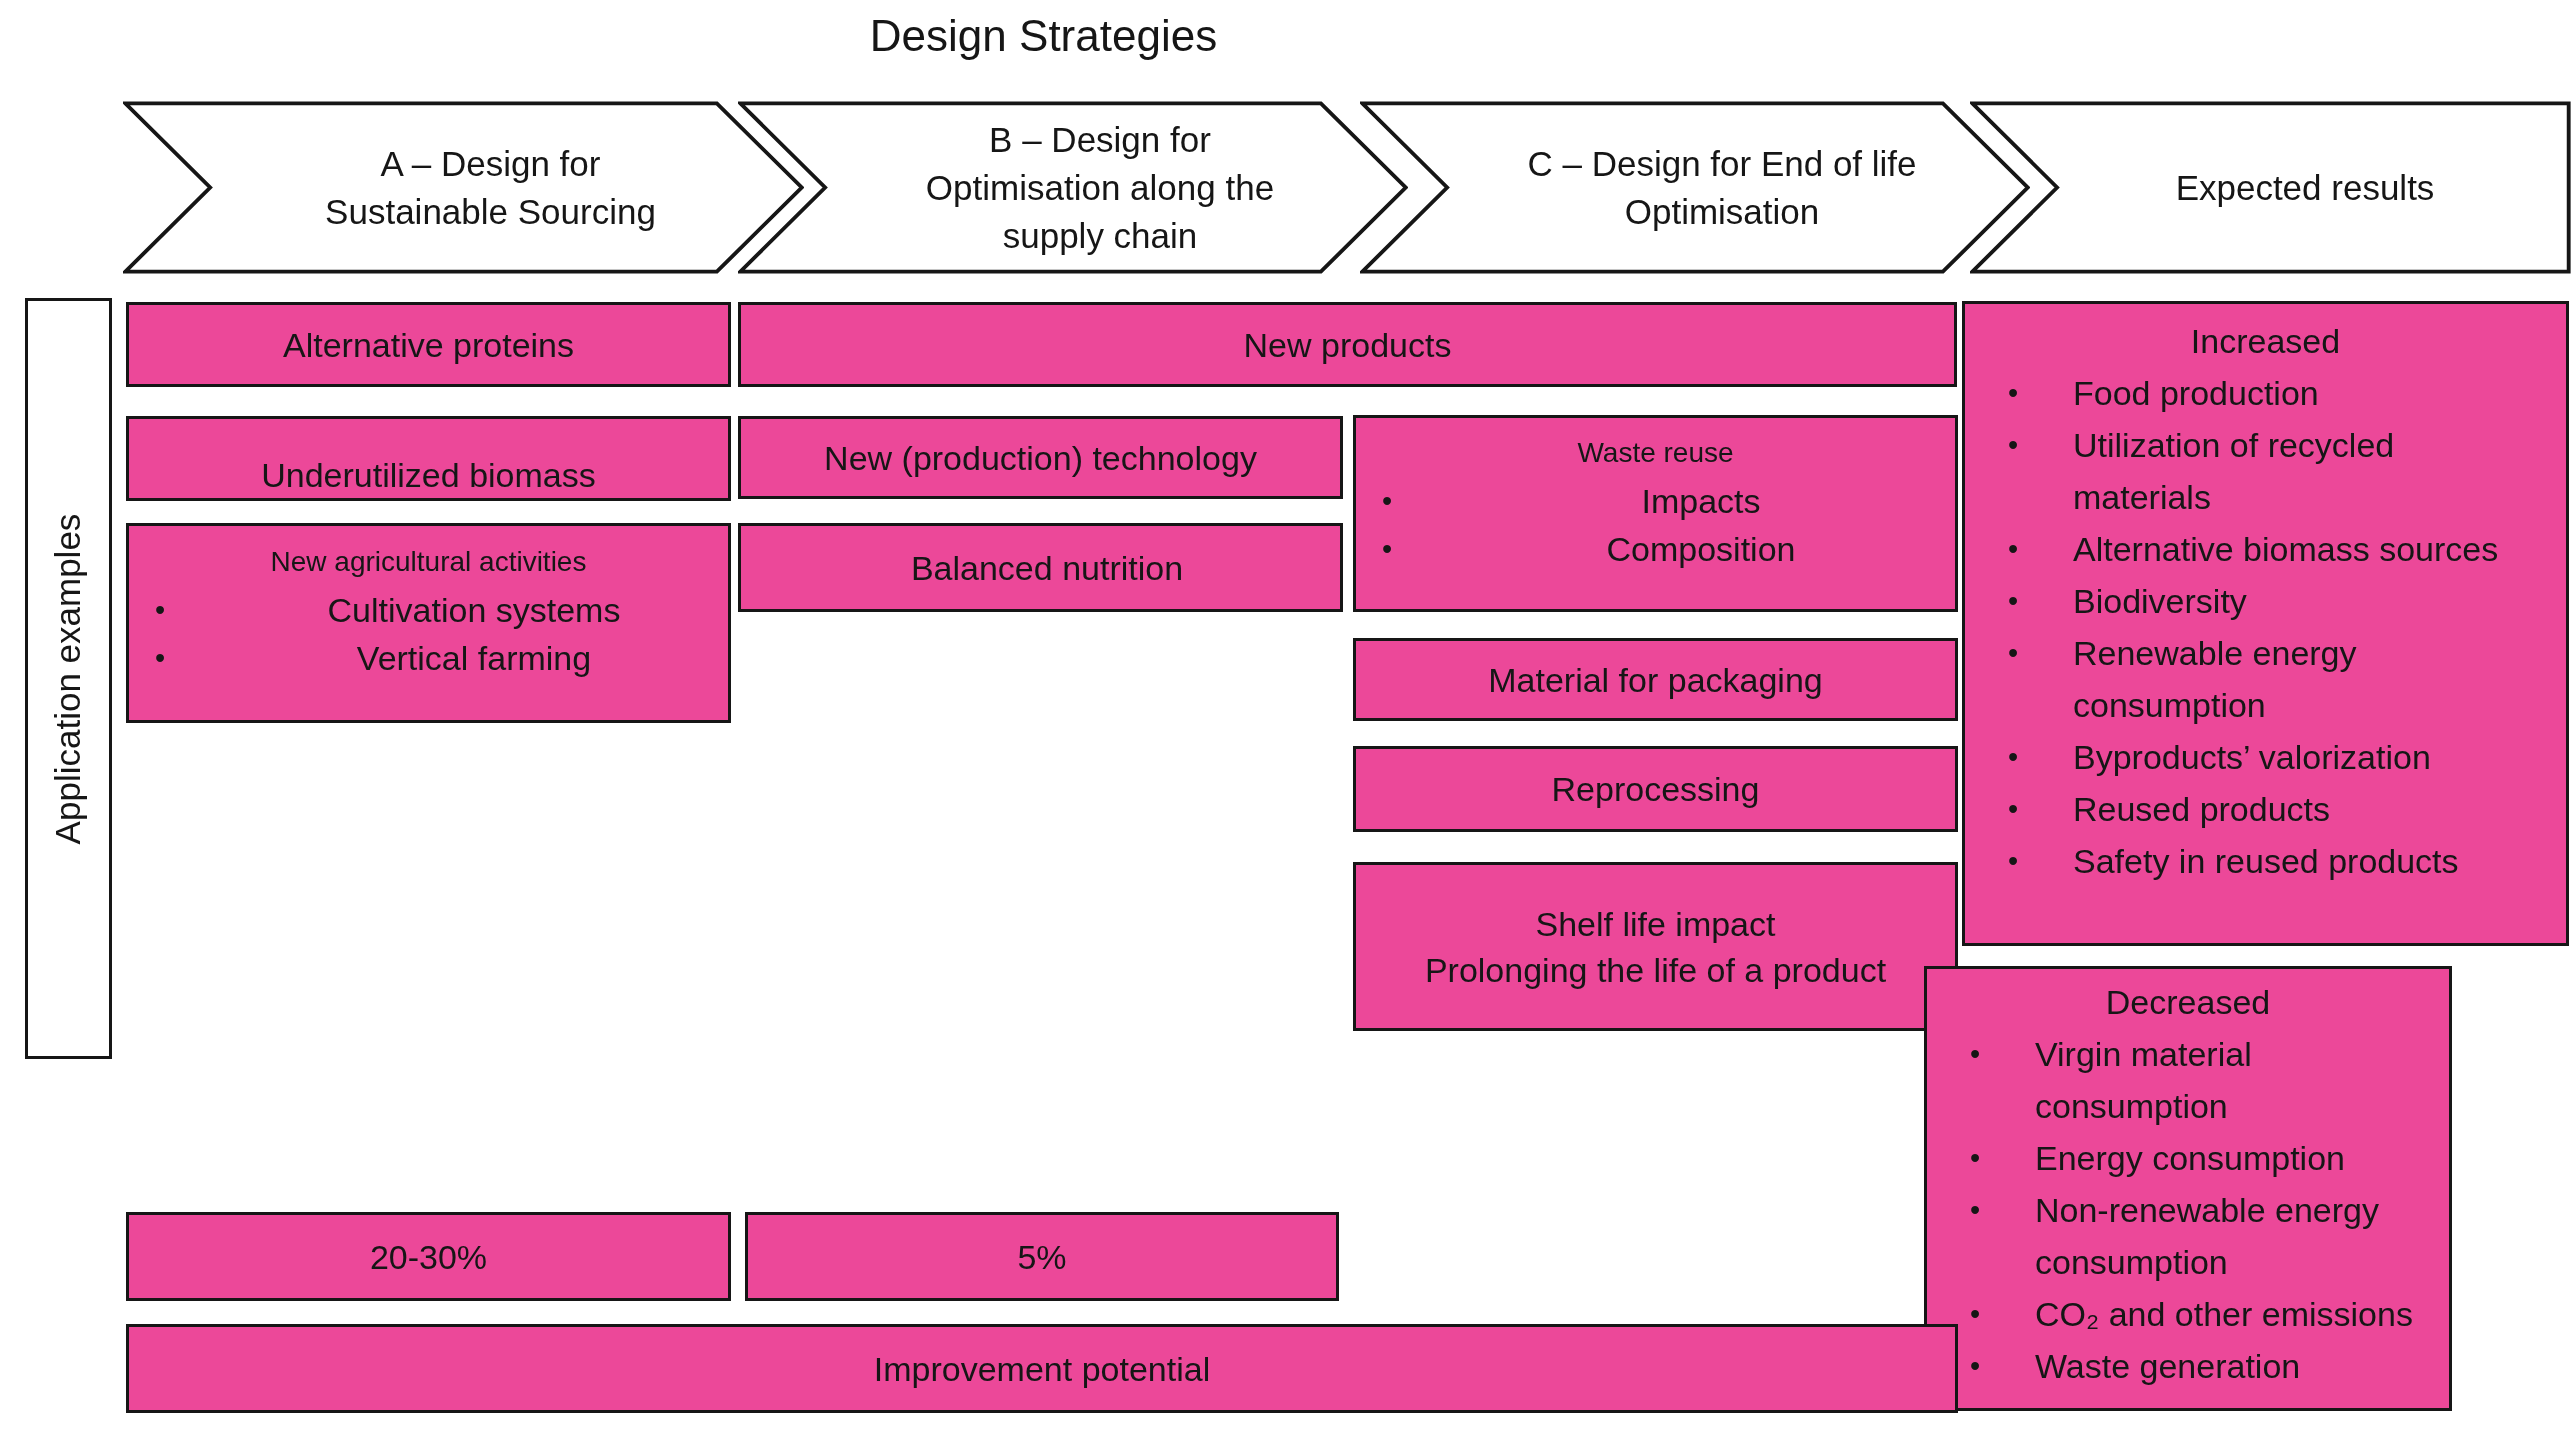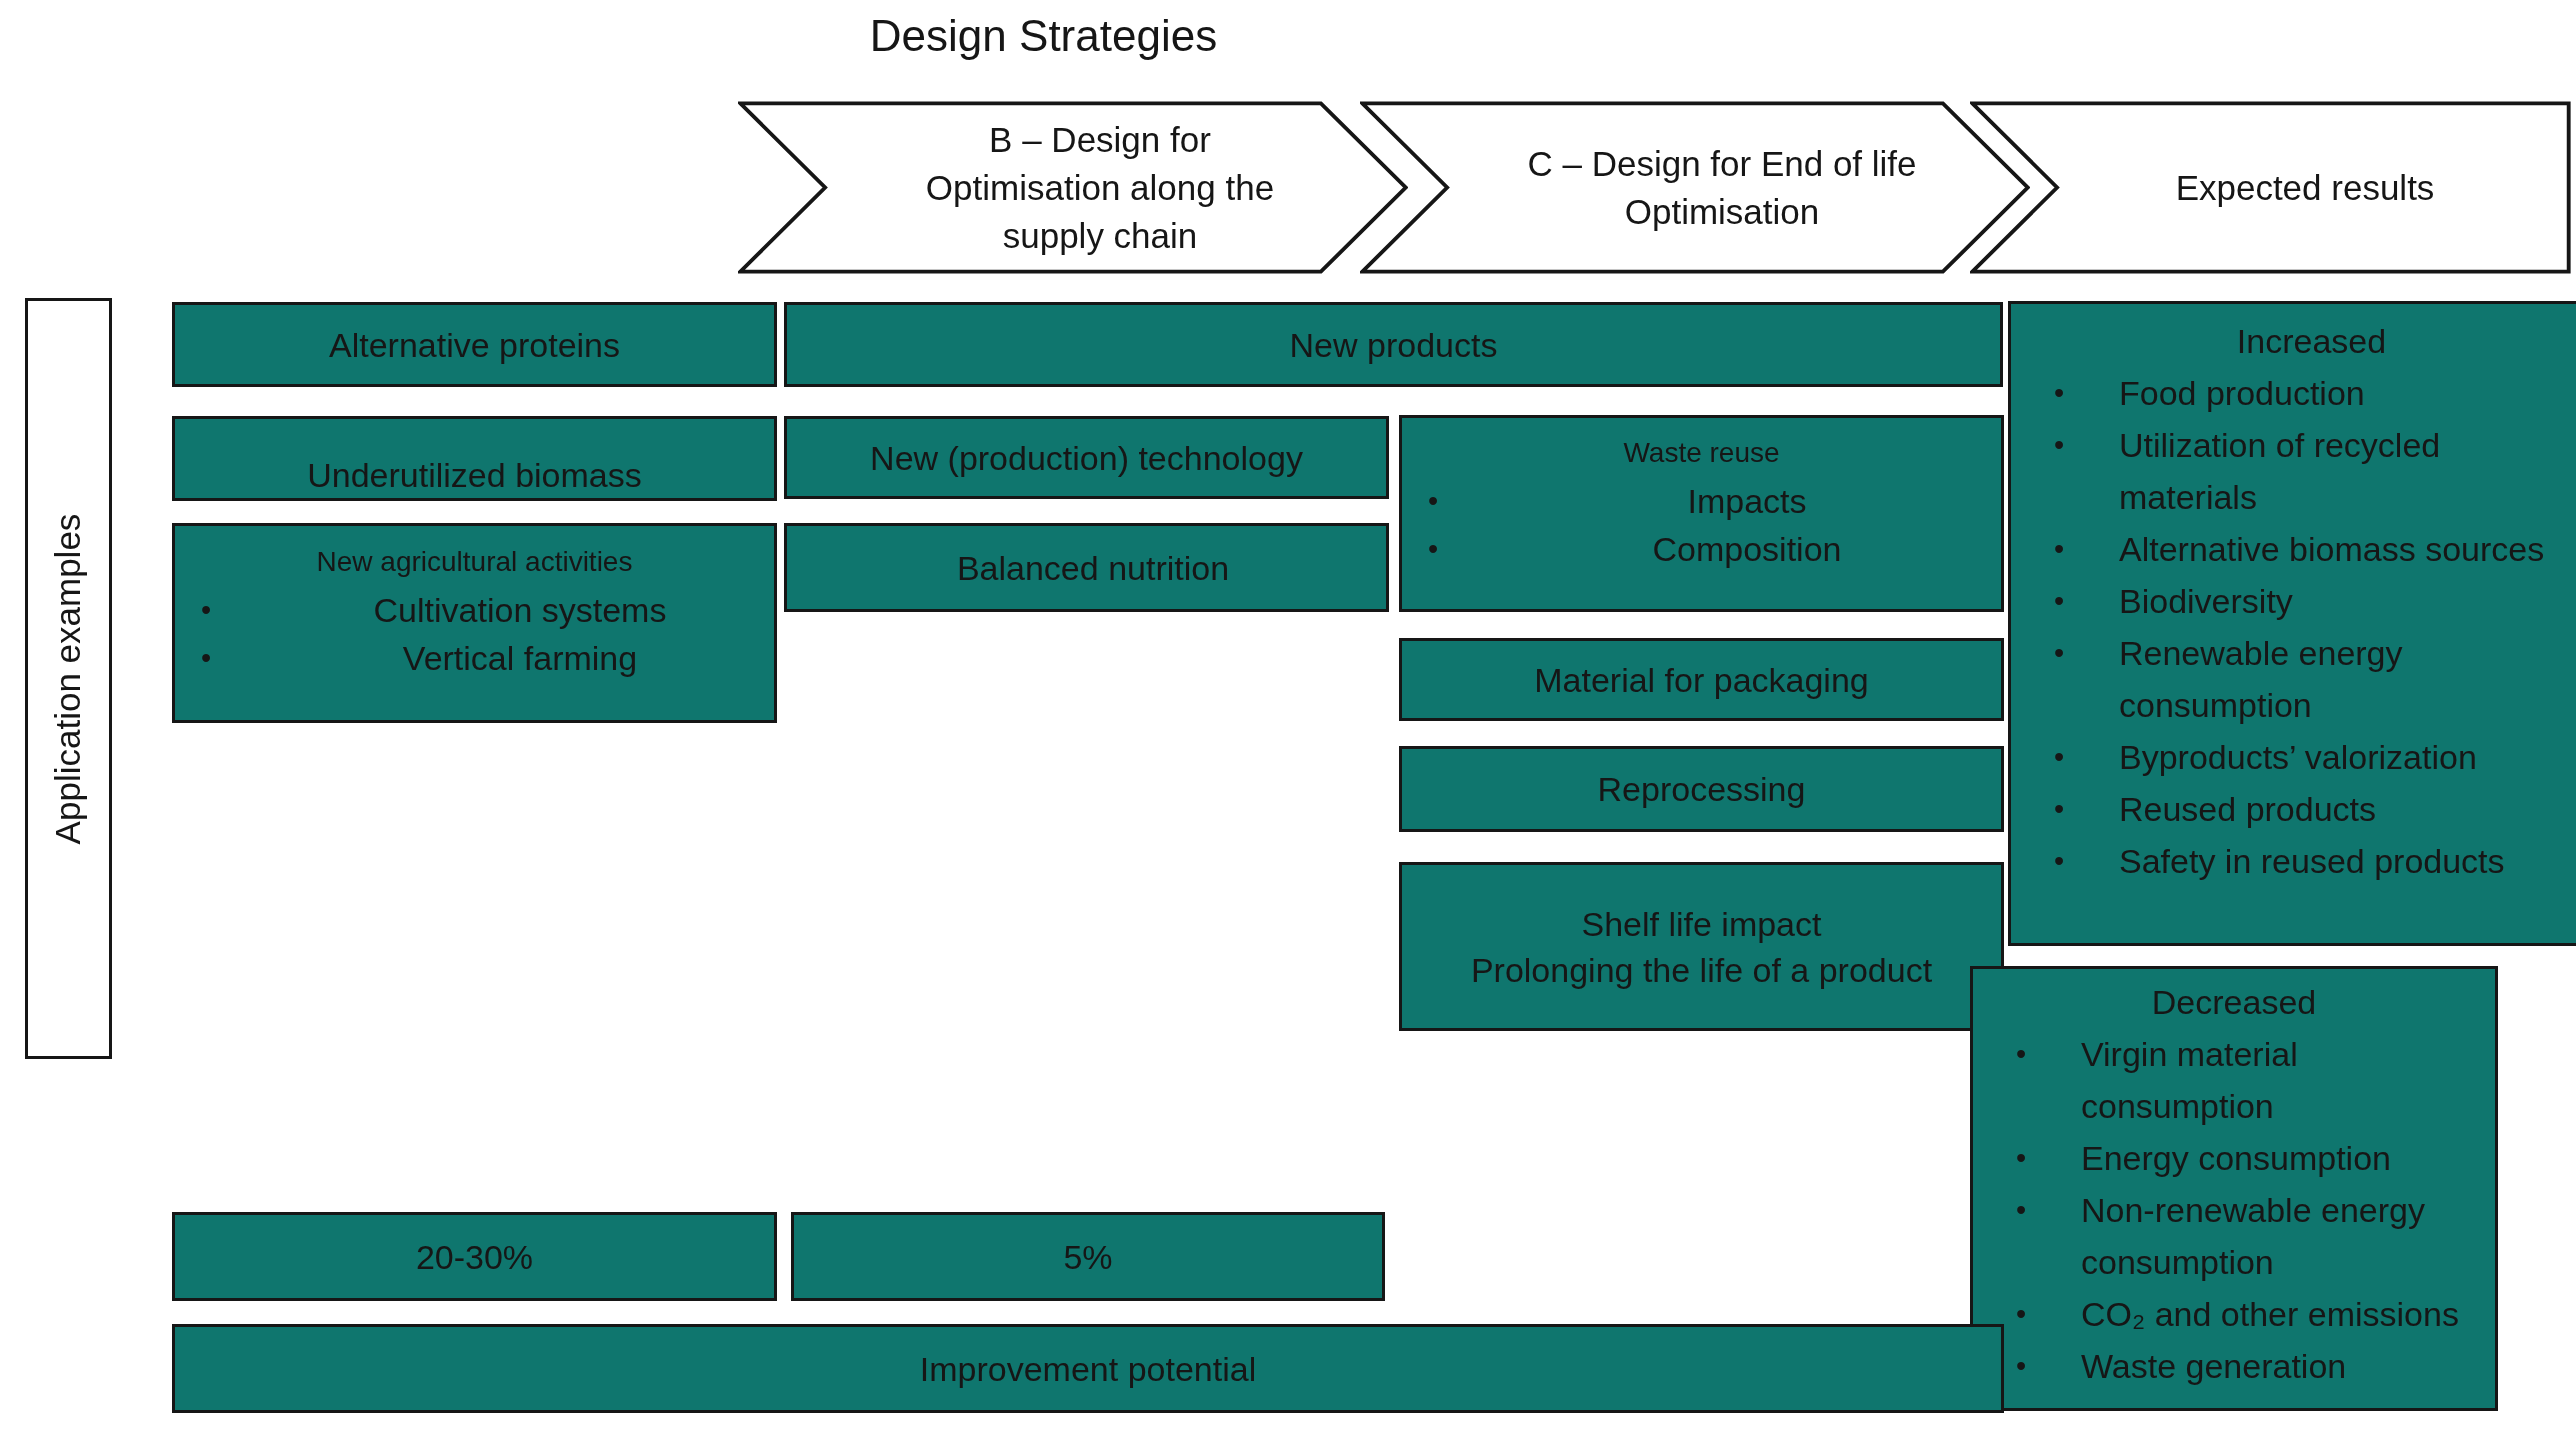--- a/index.html
+++ b/index.html
@@ -32,23 +32,22 @@
     white-space:pre-line; padding-left:54px;
   }
   #chev-a{ left:123px;  width:681px; }
   #chev-b{ left:738px;  width:670px; }
   #chev-c{ left:1360px; width:670px; }
   #chev-results{ left:1970px; width:601px; }
   #chev-results .chev-label{ padding-left:69px; }
 
   
   .box{
-    position:absolute; background:#0f766e;
+    position:absolute; background:#ec4899;
     border:3.9px solid var(--ink);
-    margin-left:46px;
   }
   .center{
     display:flex; align-items:center; justify-content:center;
     text-align:center;
   }
   .lbl{ font-size:34px; line-height:46px; color:var(--ink); white-space:pre-line; }
 
   
   .vbox{
     position:absolute; left:25px; top:298px; width:87px; height:761px;
@@ -99,20 +98,27 @@
     max-width:447px; padding-right:15.4px;
   }
 </style>
 </head>
 <body>
 
 <div id="page">
 
   <div class="diagram-title">Design Strategies</div>
 
+  <div class="chev" id="chev-a">
+    <svg viewBox="0 0 883 224" preserveAspectRatio="none">
+      <polygon points="3,3 770,3 880,112 770,221 3,221 113,112" fill="#ffffff" stroke="#161616" stroke-width="5"></polygon>
+    </svg>
+    <div class="chev-label">A – Design for
+Sustainable Sourcing</div>
+  </div>
 
   <div class="chev" id="chev-b">
     <svg viewBox="0 0 869 224" preserveAspectRatio="none">
       <polygon points="3,3 756,3 866,112 756,221 3,221 113,112" fill="#ffffff" stroke="#161616" stroke-width="5"></polygon>
     </svg>
     <div class="chev-label">B – Design for
 Optimisation along the
 supply chain</div>
   </div>
 

